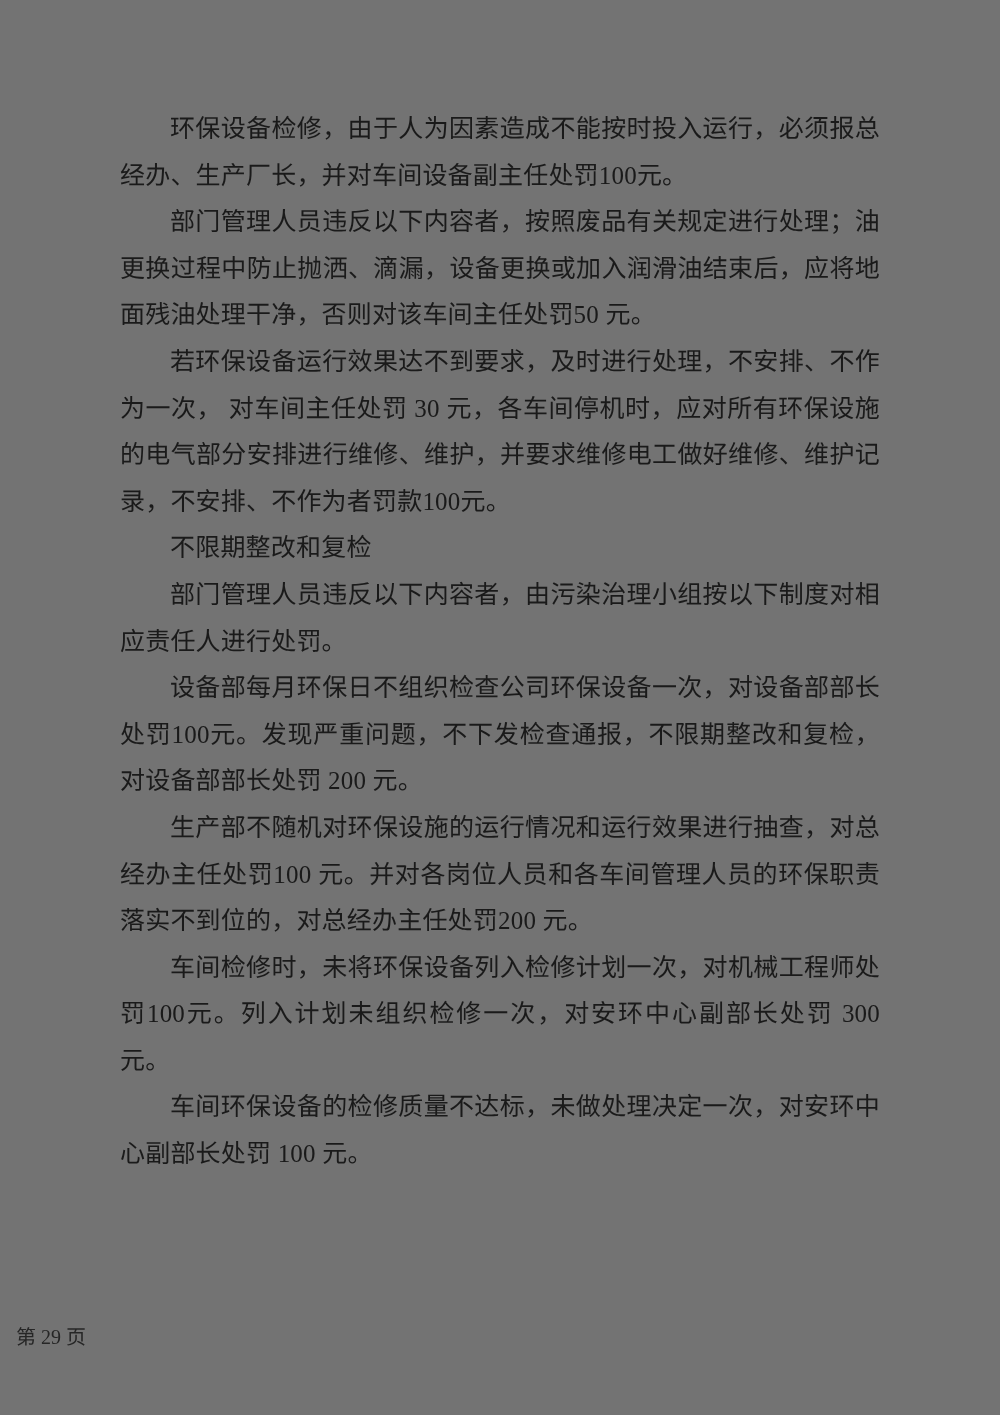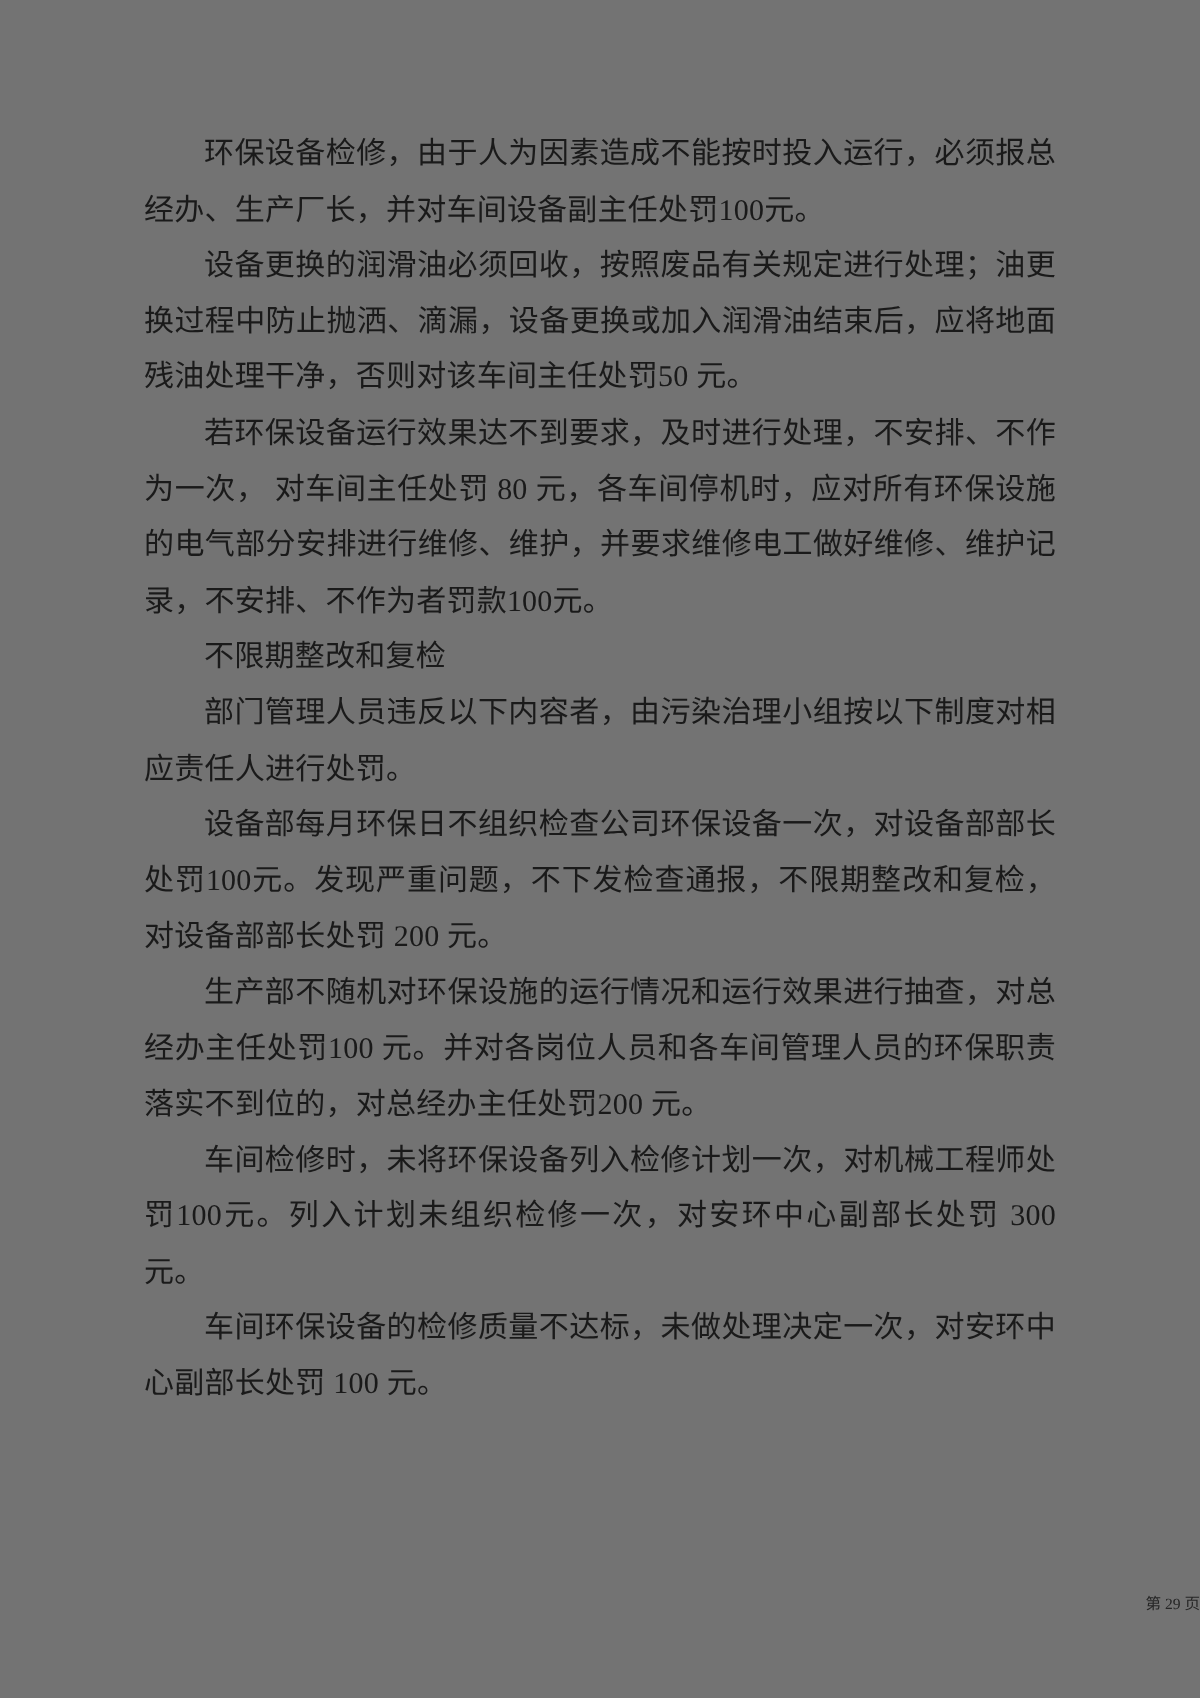--- a/index.html
+++ b/index.html
@@ -30,34 +30,35 @@
     text-align: justify;
     color: #1a1a1a;
     letter-spacing: 0.2px;
     word-break: break-all;
   }
   .footer {
     position: absolute;
     left: 0;
     right: 0;
     top: 1326px;
-    text-align: right;
-    font-size: 13px;
+    text-align: left;
+    font-size: 20px;
     line-height: 22px;
     color: #262626;
+    padding-left: 16px;
   }
 </style>
 </head>
 <body>
 
 <div class="page">
   <div class="content">
     <p>环保设备检修，由于人为因素造成不能按时投入运行，必须报总经办、生产厂长，并对车间设备副主任处罚100元。</p>
-    <p>设备更换的润滑油必须回收，按照废品有关规定进行处理；油更换过程中防止抛洒、滴漏，设备更换或加入润滑油结束后，应将地面残油处理干净，否则对该车间主任处罚50 元。</p>
-    <p>若环保设备运行效果达不到要求，及时进行处理，不安排、不作为一次， 对车间主任处罚 80 元，各车间停机时，应对所有环保设施的电气部分安排进行维修、维护，并要求维修电工做好维修、维护记录，不安排、不作为者罚款100元。</p>
+    <p>部门管理人员违反以下内容者，按照废品有关规定进行处理；油更换过程中防止抛洒、滴漏，设备更换或加入润滑油结束后，应将地面残油处理干净，否则对该车间主任处罚50 元。</p>
+    <p>若环保设备运行效果达不到要求，及时进行处理，不安排、不作为一次， 对车间主任处罚 30 元，各车间停机时，应对所有环保设施的电气部分安排进行维修、维护，并要求维修电工做好维修、维护记录，不安排、不作为者罚款100元。</p>
     <p>不限期整改和复检</p>
     <p>部门管理人员违反以下内容者，由污染治理小组按以下制度对相应责任人进行处罚。</p>
     <p>设备部每月环保日不组织检查公司环保设备一次，对设备部部长处罚100元。发现严重问题，不下发检查通报，不限期整改和复检，对设备部部长处罚 200 元。</p>
     <p>生产部不随机对环保设施的运行情况和运行效果进行抽查，对总经办主任处罚100 元。并对各岗位人员和各车间管理人员的环保职责落实不到位的，对总经办主任处罚200 元。</p>
     <p>车间检修时，未将环保设备列入检修计划一次，对机械工程师处罚100元。列入计划未组织检修一次，对安环中心副部长处罚 300 元。</p>
     <p>车间环保设备的检修质量不达标，未做处理决定一次，对安环中心副部长处罚 100 元。</p>
   </div>
   <div class="footer">第 29 页</div>
 </div>
 

